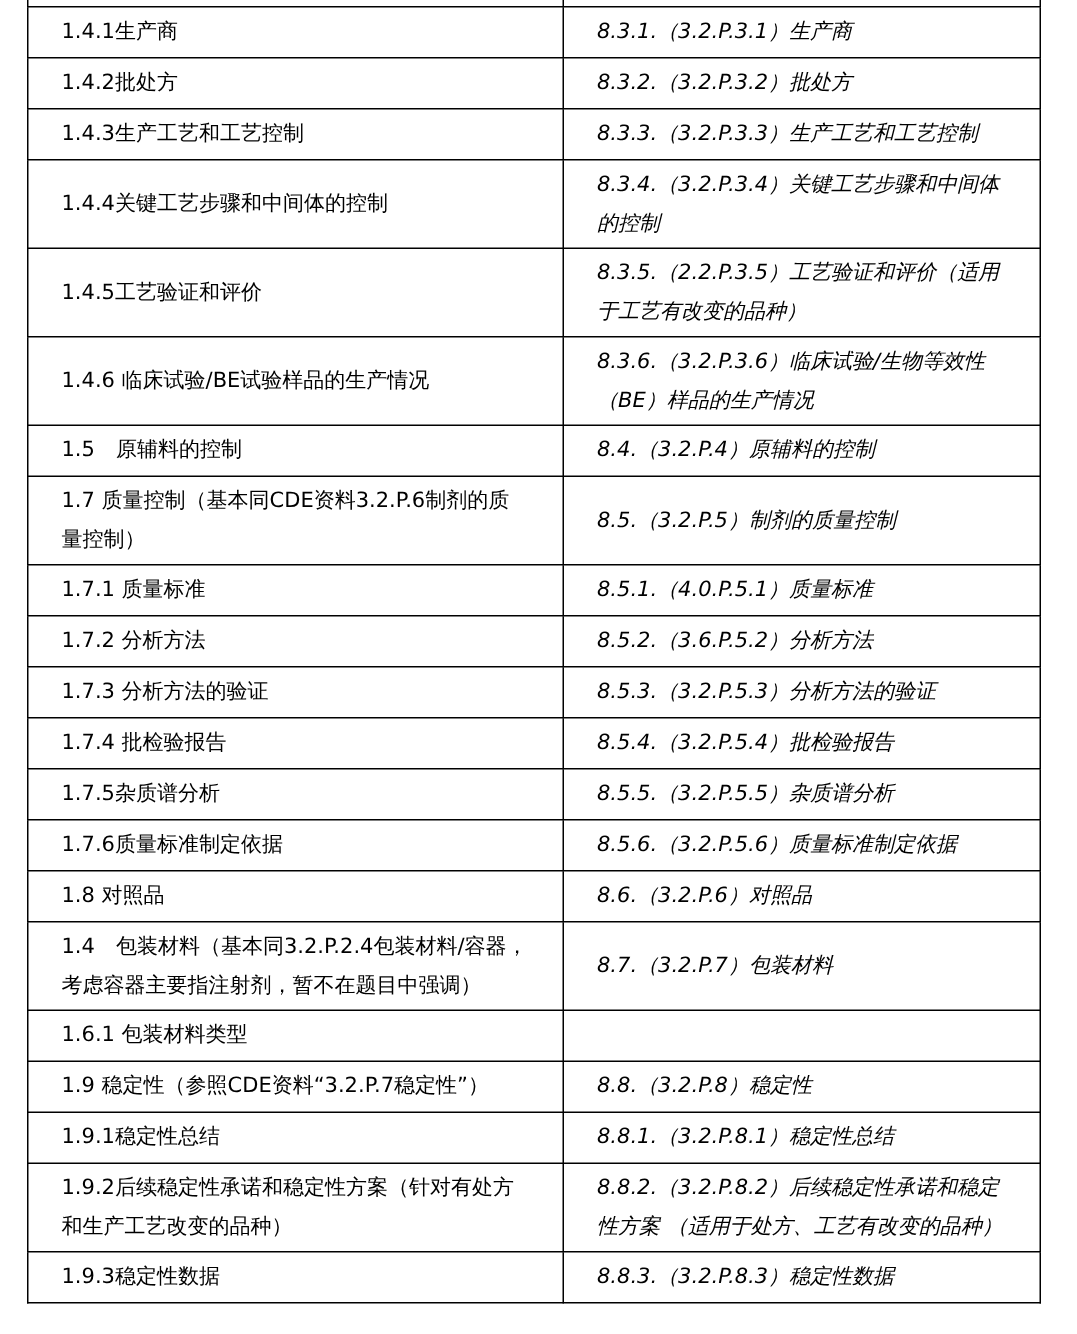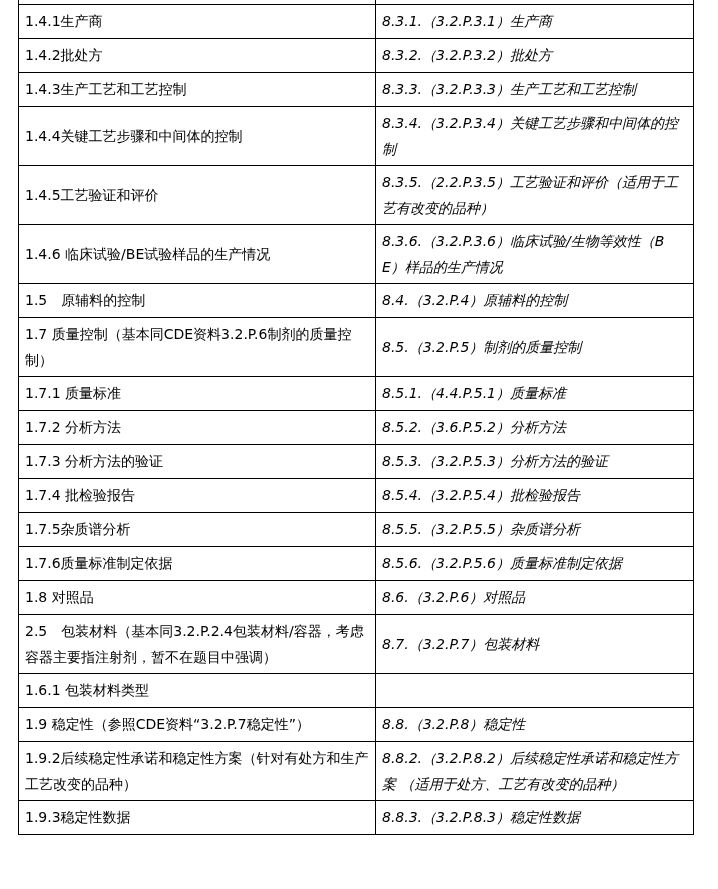--- a/index.html
+++ b/index.html
@@ -20,21 +20,21 @@
     top: 0;
     border-collapse: collapse;
     table-layout: fixed;
     width: 673px;
   }
   .doc-table td {
     border: 1px solid #000000;
     font-size: 14px;
     color: #000000;
     line-height: 26px;
-    padding: 3px 6px;
+    padding: 3px 22px;
     vertical-align: middle;
     word-break: break-all;
     overflow: hidden;
   }
   .doc-table tr {
     height: 34px;
   }
   .doc-table td.c-left  { width: 356px; }
   .doc-table td.c-right { width: 317px; font-style: italic; }
   
@@ -82,21 +82,21 @@
       <tr>
         <td class="c-left">1.5　原辅料的控制</td>
         <td class="c-right">8.4.（3.2.P.4）原辅料的控制</td>
       </tr>
       <tr>
         <td class="c-left">1.7 质量控制（基本同CDE资料3.2.P.6制剂的质量控制）</td>
         <td class="c-right">8.5.（3.2.P.5）制剂的质量控制</td>
       </tr>
       <tr>
         <td class="c-left">1.7.1 质量标准</td>
-        <td class="c-right">8.5.1.（4.4.P.5.1）质量标准</td>
+        <td class="c-right">8.5.1.（4.0.P.5.1）质量标准</td>
       </tr>
       <tr>
         <td class="c-left">1.7.2 分析方法</td>
         <td class="c-right">8.5.2.（3.6.P.5.2）分析方法</td>
       </tr>
       <tr>
         <td class="c-left">1.7.3 分析方法的验证</td>
         <td class="c-right">8.5.3.（3.2.P.5.3）分析方法的验证</td>
       </tr>
       <tr>
@@ -109,30 +109,34 @@
       </tr>
       <tr>
         <td class="c-left">1.7.6质量标准制定依据</td>
         <td class="c-right">8.5.6.（3.2.P.5.6）质量标准制定依据</td>
       </tr>
       <tr>
         <td class="c-left">1.8 对照品</td>
         <td class="c-right">8.6.（3.2.P.6）对照品</td>
       </tr>
       <tr>
-        <td class="c-left">2.5　包装材料（基本同3.2.P.2.4包装材料/容器，考虑容器主要指注射剂，暂不在题目中强调）</td>
+        <td class="c-left">1.4　包装材料（基本同3.2.P.2.4包装材料/容器，考虑容器主要指注射剂，暂不在题目中强调）</td>
         <td class="c-right">8.7.（3.2.P.7）包装材料</td>
       </tr>
       <tr>
         <td class="c-left">1.6.1 包装材料类型</td>
         <td class="c-right"></td>
       </tr>
       <tr>
         <td class="c-left">1.9 稳定性（参照CDE资料“3.2.P.7稳定性”）</td>
         <td class="c-right">8.8.（3.2.P.8）稳定性</td>
+      </tr>
+      <tr>
+        <td class="c-left">1.9.1稳定性总结</td>
+        <td class="c-right">8.8.1.（3.2.P.8.1）稳定性总结</td>
       </tr>
       <tr>
         <td class="c-left">1.9.2后续稳定性承诺和稳定性方案（针对有处方和生产工艺改变的品种）</td>
         <td class="c-right">8.8.2.（3.2.P.8.2）后续稳定性承诺和稳定性方案 （适用于处方、工艺有改变的品种）</td>
       </tr>
       <tr>
         <td class="c-left">1.9.3稳定性数据</td>
         <td class="c-right">8.8.3.（3.2.P.8.3）稳定性数据</td>
       </tr>
     </tbody>

